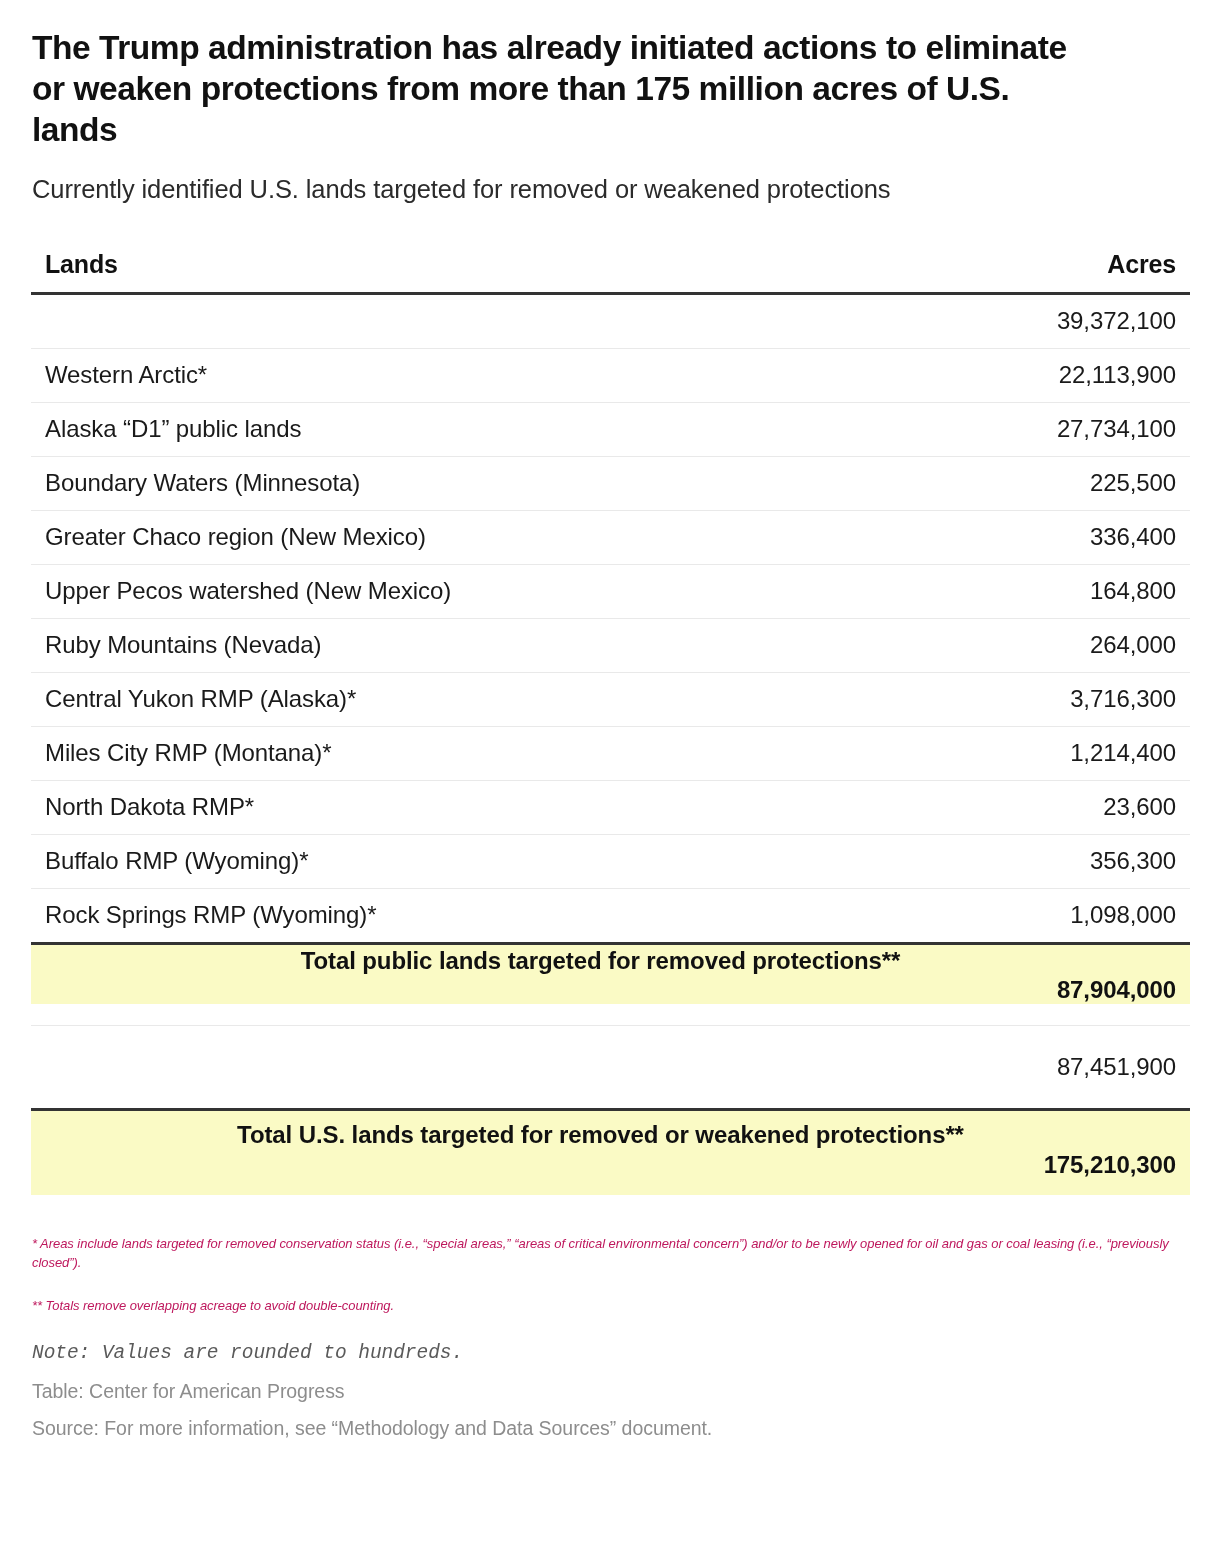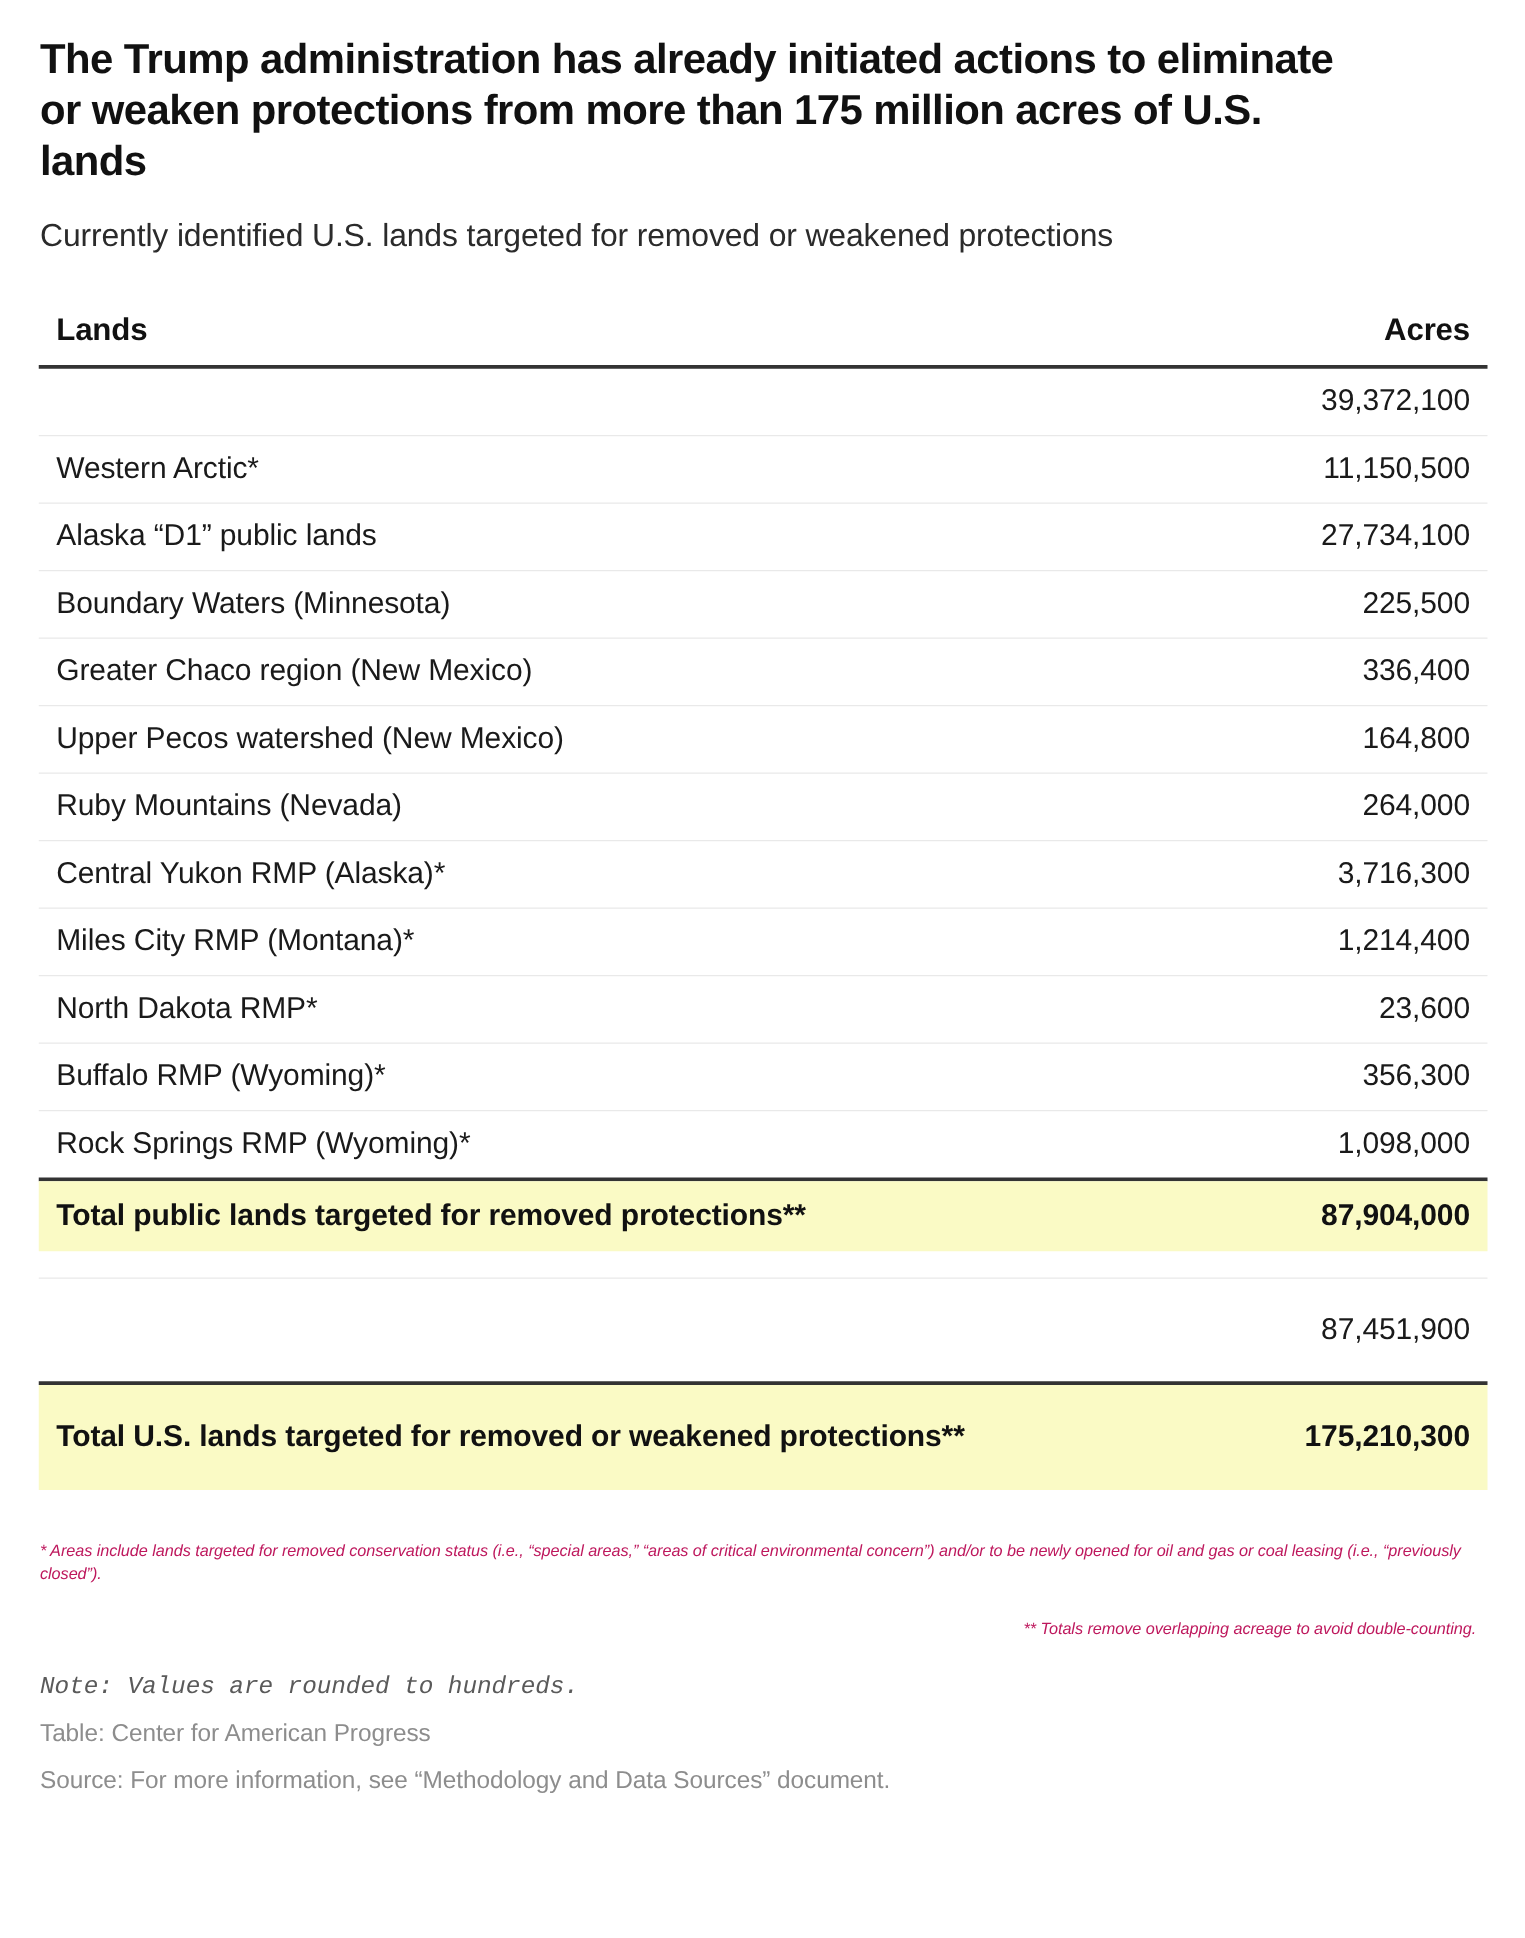--- a/index.html
+++ b/index.html
@@ -97,20 +97,21 @@
     font-weight: 400;
     color: #1a1a1a;
     text-align: right;
     white-space: nowrap;
     letter-spacing: -0.1px;
   }
 
   .row-total {
     background: #fafac5;
     min-height: 56px;
+    flex-direction: column;
   }
   .row-total .cell-label,
   .row-total .cell-value {
     font-weight: 700;
     color: #111111;
   }
   .row-total-tall {
     min-height: 84px;
     padding-top: 8px;
     padding-bottom: 8px;
@@ -142,21 +143,20 @@
   .fn {
     font-size: 13px;
     font-style: italic;
     color: #be185d;
     line-height: 1.42;
     margin: 0 0 25px 1px;
     letter-spacing: -0.05px;
   }
   .fn.tight {
     margin-bottom: 26px;
-    text-align: right;
   }
   .note {
     font-size: 19.5px;
     font-style: italic;
     color: #5a5a5a;
     margin: 0 0 16px 1px;
     letter-spacing: -0.05px;
     font-family: Liberation Mono, monospace;
   }
   .srcline {
@@ -183,21 +183,21 @@
     </div>
     <div class="rule-thick"></div>
 
     <div class="row">
       <span class="cell-value">39,372,100</span>
     </div>
     <div class="rule-thin"></div>
 
     <div class="row">
       <span class="cell-label">Western Arctic*</span>
-      <span class="cell-value">11,150,500</span>
+      <span class="cell-value">22,113,900</span>
     </div>
     <div class="rule-thin"></div>
 
     <div class="row">
       <span class="cell-label">Alaska “D1” public lands</span>
       <span class="cell-value">27,734,100</span>
     </div>
     <div class="rule-thin"></div>
 
     <div class="row">

